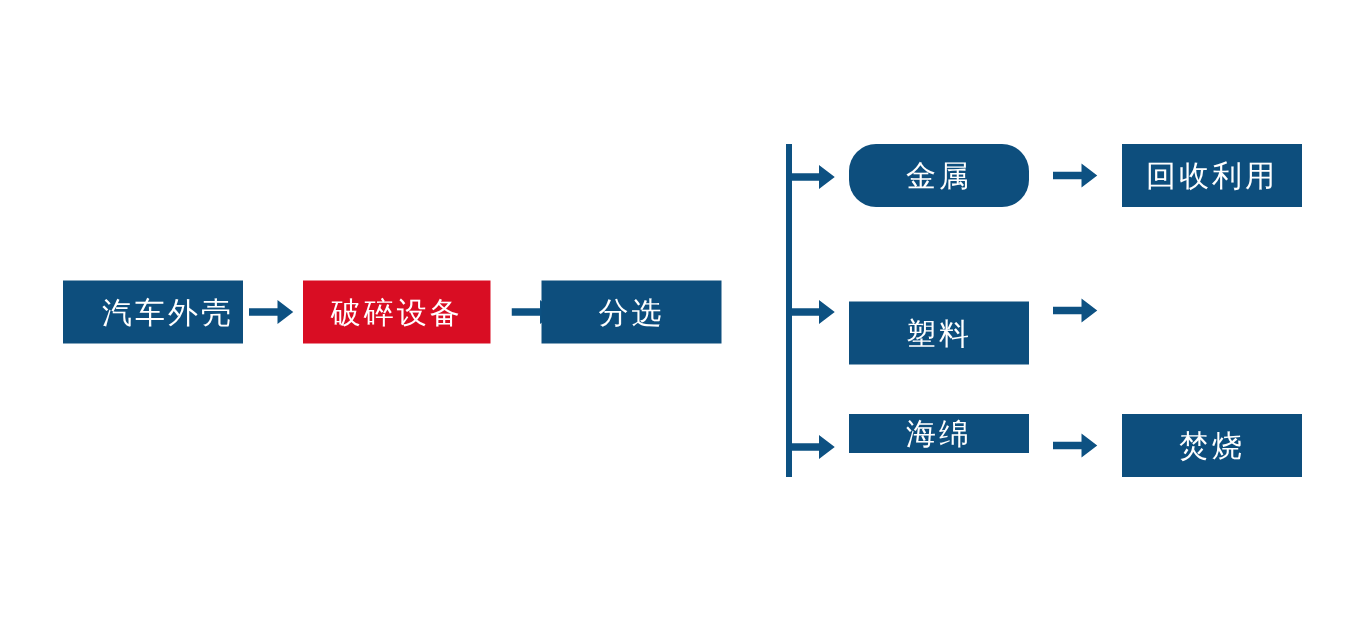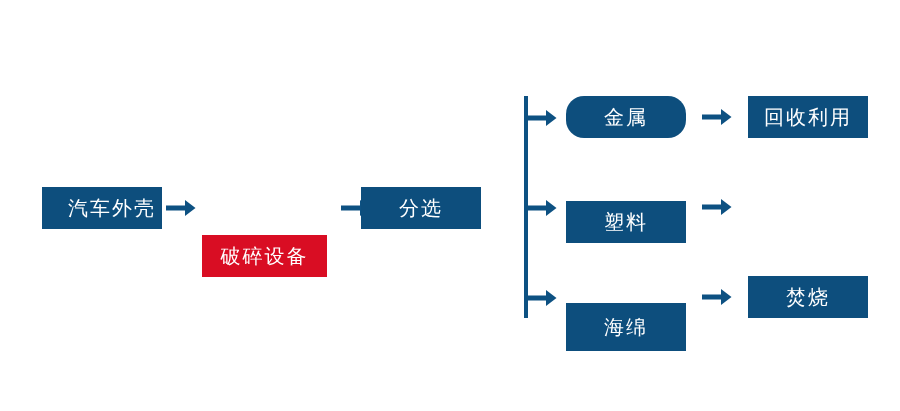--- a/index.html
+++ b/index.html
@@ -60,21 +60,21 @@
 <div id="flow-canvas">
 
   <div class="node blue" style="left:42px; top:187px; width:120px; height:42px;padding-left:20px;">汽车外壳</div>
 
   <div class="arrow" style="left:165px; top:195px; width:32px; height:26px;">
     <svg width="30" height="20" viewBox="0 0 30 20" aria-hidden="true">
       <path d="M0 7.5 H19 V2 L29.5 10 L19 18 V12.5 H0 Z" fill="#0d5182"></path>
     </svg>
   </div>
 
-  <div class="node red" style="left:202px; top:187px; width:125px; height:42px;margin-top:48px;">破碎设备</div>
+  <div class="node red" style="left:202px; top:187px; width:125px; height:42px;">破碎设备</div>
 
   <div class="arrow" style="left:340px; top:195px; width:32px; height:26px;">
     <svg width="30" height="20" viewBox="0 0 30 20" aria-hidden="true">
       <path d="M0 7.5 H19 V2 L29.5 10 L19 18 V12.5 H0 Z" fill="#0d5182"></path>
     </svg>
   </div>
 
   <div class="node blue" style="left:361px; top:187px; width:120px; height:42px;">分选</div>
 
   <div class="branch-bus" style="left:524px; top:96px; width:4px; height:222px;"></div>
@@ -109,21 +109,21 @@
 
   <div class="node blue" style="left:566px; top:201px; width:120px; height:42px;">塑料</div>
 
   <div class="arrow" style="left:701px; top:194px; width:32px; height:26px;">
     <svg width="30" height="20" viewBox="0 0 30 20" aria-hidden="true">
       <path d="M0 7.5 H19 V2 L29.5 10 L19 18 V12.5 H0 Z" fill="#0d5182"></path>
     </svg>
   </div>
 
 
-  <div class="node blue" style="left:566px; top:276px; width:120px; height:48px;margin-top:27px;">海绵</div>
+  <div class="node blue" style="left:566px; top:276px; width:120px; height:26px;">海绵</div>
 
   <div class="arrow" style="left:701px; top:284px; width:32px; height:26px;">
     <svg width="30" height="20" viewBox="0 0 30 20" aria-hidden="true">
       <path d="M0 7.5 H19 V2 L29.5 10 L19 18 V12.5 H0 Z" fill="#0d5182"></path>
     </svg>
   </div>
 
   <div class="node blue" style="left:748px; top:276px; width:120px; height:42px;">焚烧</div>
 
 </div>

